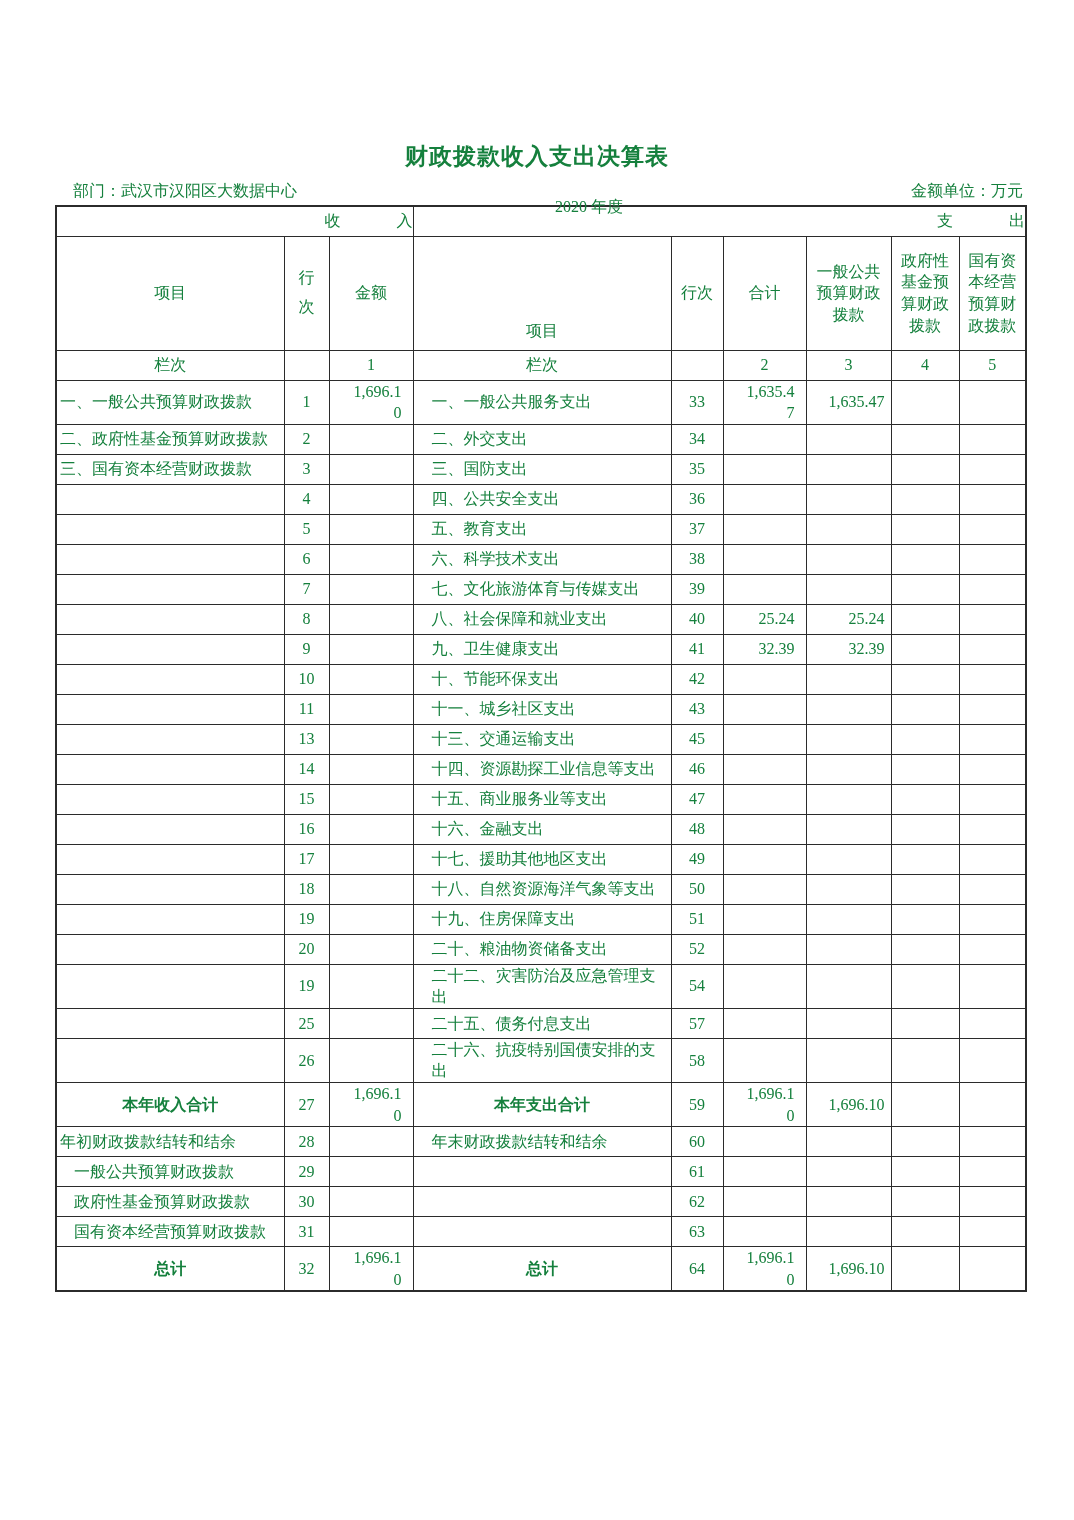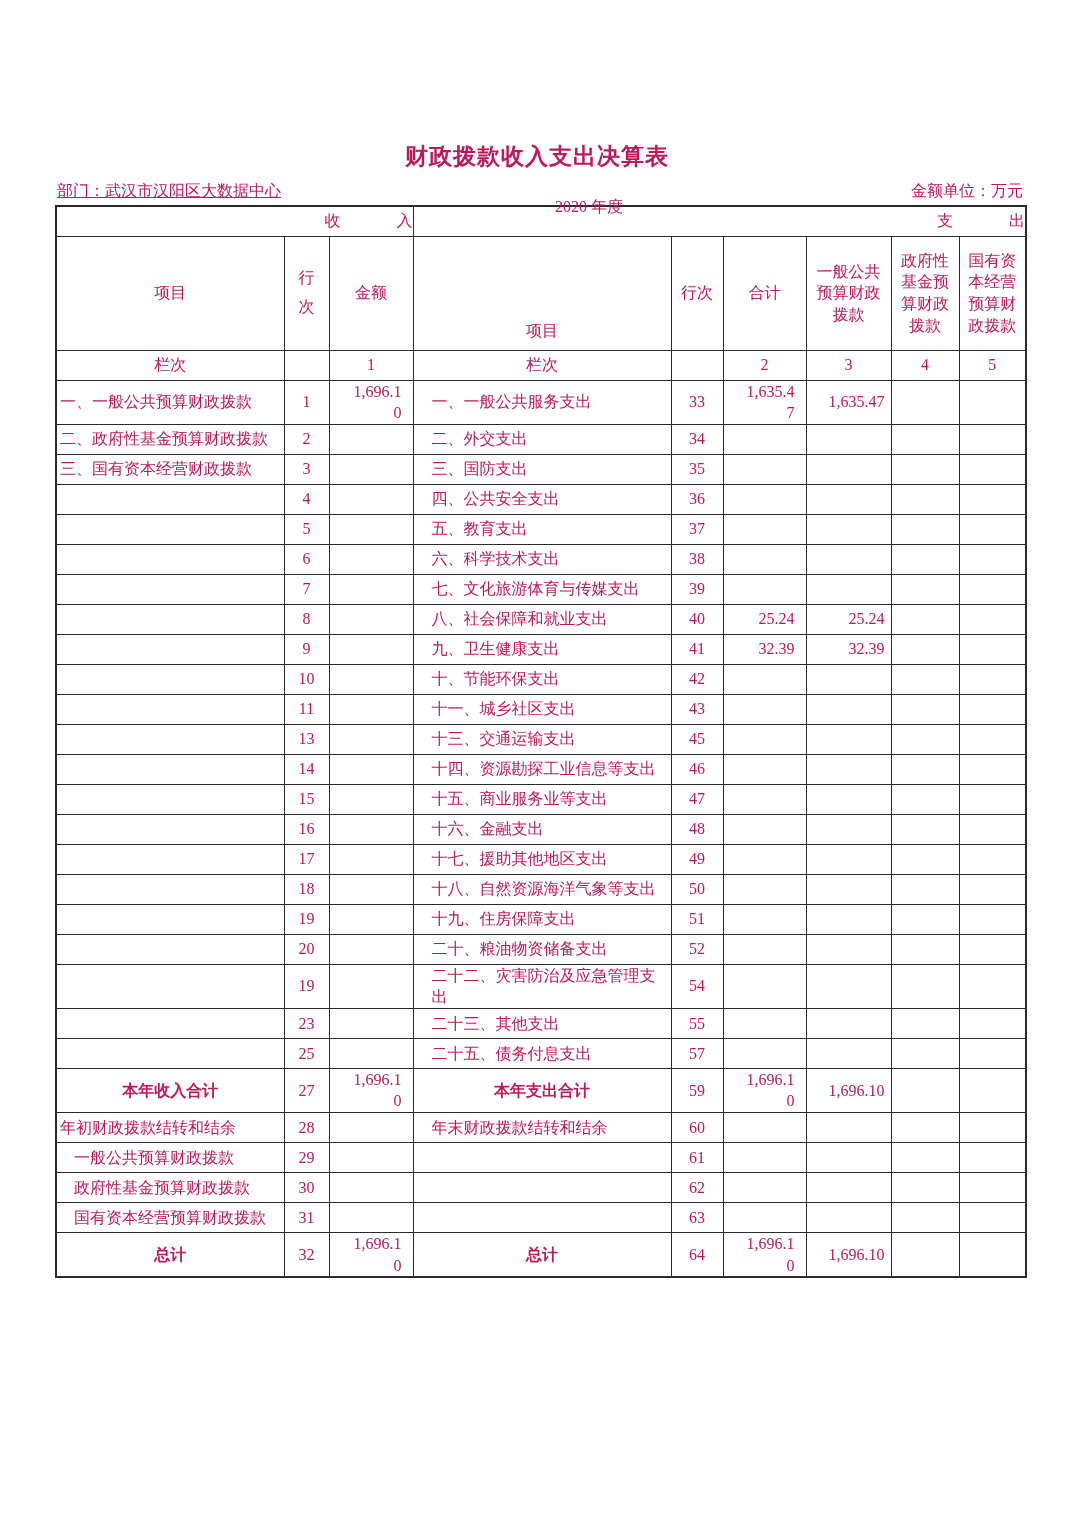--- a/index.html
+++ b/index.html
@@ -1,27 +1,27 @@
 <!DOCTYPE html>
 <html><head>
 <meta charset="utf-8">
 <style>
   html,body{margin:0;padding:0;background:#ffffff;}
   .sheet{
     width:1074px;height:1520px;position:relative;background:#ffffff;
-    color:#be185d;font-family:"Liberation Serif","DejaVu Serif",serif;
+    color:#15803d;font-family:"Liberation Serif","DejaVu Serif",serif;
     overflow:hidden;
   }
   .title{
     padding-top:141px;text-align:center;
     font-family:"DejaVu Sans","Liberation Sans",sans-serif;
     font-weight:bold;font-size:23px;letter-spacing:1px;
   }
   .meta{position:relative;width:970px;margin:9px 0 2px 55px;height:22px;font-size:16px;}
-  .meta-dept{position:absolute;left:2px;top:0;text-decoration:underline;}
+  .meta-dept{position:absolute;left:18px;top:0;}
   .meta-year{position:absolute;left:500px;top:16px;}
   .meta-unit{position:absolute;right:2px;top:0;}
 
   table.budget{
     border-collapse:collapse;table-layout:fixed;width:970px;margin-left:55px;
     border:2px solid #2b2b2b;
   }
   table.budget td{
     border:1px solid #2b2b2b;box-sizing:border-box;font-size:16px;
     vertical-align:middle;padding:0;overflow:hidden;line-height:1.35;
@@ -342,45 +342,45 @@
           <td class="rowno">19</td>
           <td class="amt"></td>
           <td class="item item-r">二十二、灾害防治及应急管理支出</td>
           <td class="rowno">54</td>
           <td class="amt"></td>
           <td class="amt amt-wide"></td>
           <td class="amt"></td>
           <td class="amt"></td>
         </tr>
 
-        <tr class="">
-          <td class="item item-l"></td>
-          <td class="rowno">23</td>
-          <td class="amt"></td>
-          <td class="item item-r">二十三、其他支出</td>
-          <td class="rowno">55</td>
-          <td class="amt"></td>
-          <td class="amt amt-wide"></td>
-          <td class="amt"></td>
-          <td class="amt"></td>
-        </tr>
 
 
         <tr class="">
           <td class="item item-l"></td>
           <td class="rowno">25</td>
           <td class="amt"></td>
           <td class="item item-r">二十五、债务付息支出</td>
           <td class="rowno">57</td>
           <td class="amt"></td>
           <td class="amt amt-wide"></td>
           <td class="amt"></td>
           <td class="amt"></td>
         </tr>
 
+        <tr class="">
+          <td class="item item-l"></td>
+          <td class="rowno">26</td>
+          <td class="amt"></td>
+          <td class="item item-r">二十六、抗疫特别国债安排的支出</td>
+          <td class="rowno">58</td>
+          <td class="amt"></td>
+          <td class="amt amt-wide"></td>
+          <td class="amt"></td>
+          <td class="amt"></td>
+        </tr>
 
         <tr class="total">
           <td class="item item-l">本年收入合计</td>
           <td class="rowno">27</td>
           <td class="amt">1,696.10</td>
           <td class="item item-r">本年支出合计</td>
           <td class="rowno">59</td>
           <td class="amt">1,696.10</td>
           <td class="amt amt-wide">1,696.10</td>
           <td class="amt"></td>

